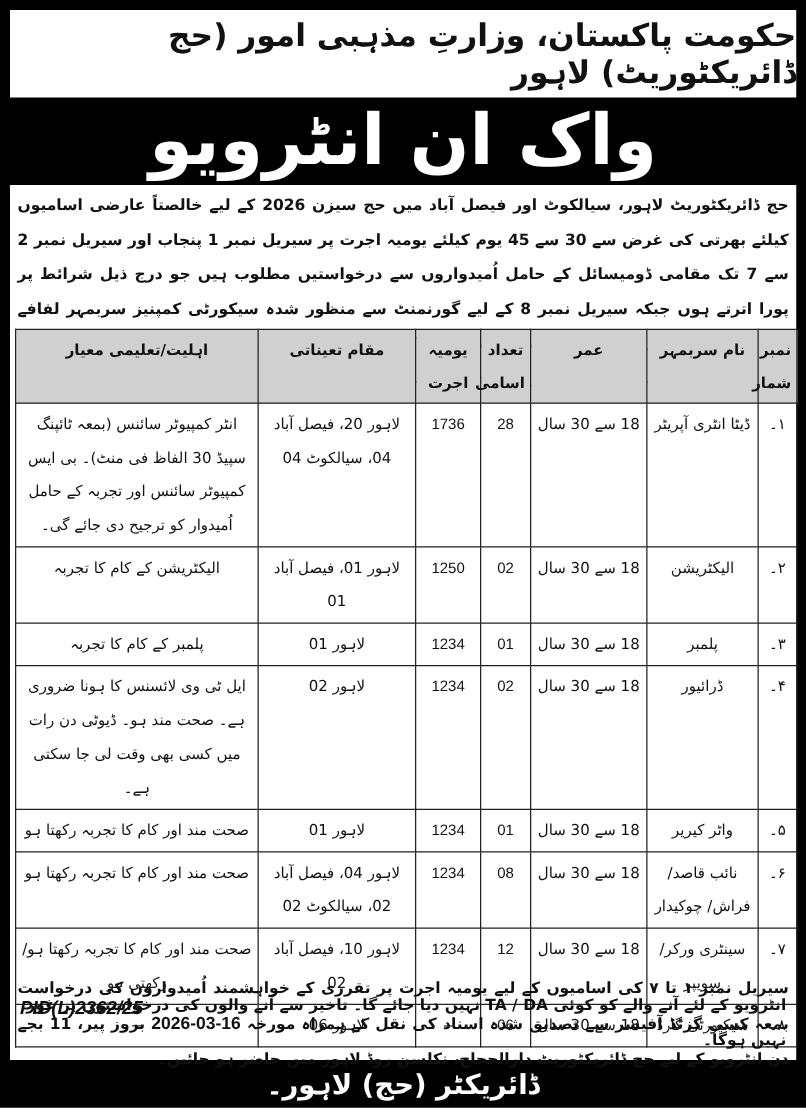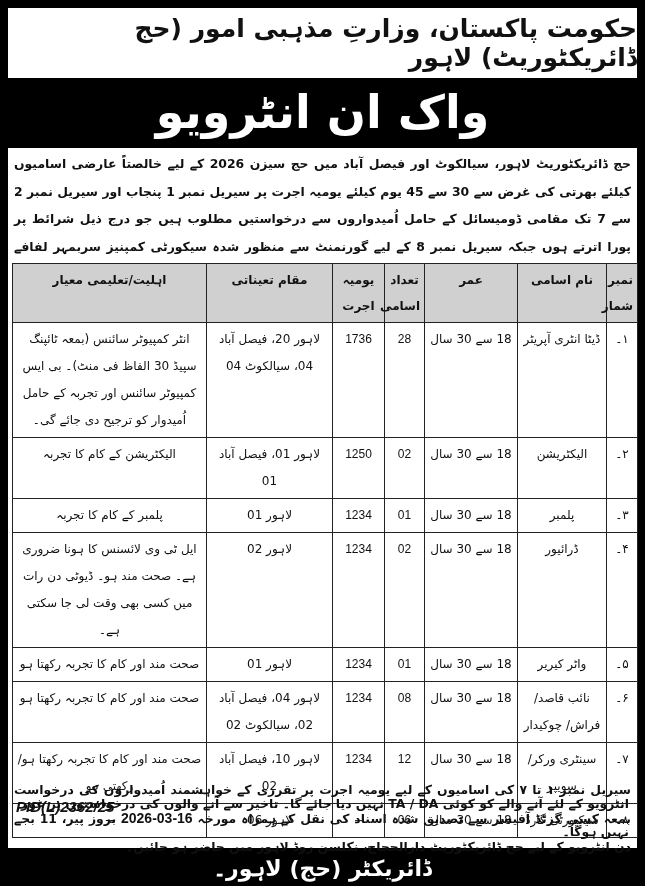--- a/index.html
+++ b/index.html
@@ -13,21 +13,21 @@
     position: absolute; left: 4px; top: 4px; width: 629px; height: 70px;
     background: #fff; display: flex; align-items: center; justify-content: center;
     direction: rtl;
   }
   .title-band span { font-size: 25px; font-weight: bold; letter-spacing: 0; }
   .headline {
     position: absolute; left: 4px; top: 74px; width: 629px; height: 68px;
     display: flex; align-items: center; justify-content: center; direction: rtl;
     color: #fff;
   }
-  .headline span { font-size: 46px; font-weight: bold; }
+  .headline span { font-size: 56px; font-weight: bold; }
   .body-panel {
     position: absolute; left: 4px; top: 144px; width: 629px; height: 700px;
     background: #fff;
   }
   .intro {
     position: absolute; left: 6px; top: 2px; width: 617px;
     direction: rtl; text-align: justify; font-size: 12.4px; line-height: 27.5px;
     font-weight: bold; text-align-last: right;
   }
   table.jobs {
@@ -89,21 +89,21 @@
         <col style="width:89px">
         <col style="width:93px">
         <col style="width:40px">
         <col style="width:52px">
         <col style="width:126px">
         <col style="width:194px">
       </colgroup>
       <thead>
         <tr>
           <th>نمبر شمار</th>
-          <th>نام اسامی</th>
+          <th>نام سربمہر</th>
           <th>عمر</th>
           <th>تعداد اسامی</th>
           <th>یومیہ اجرت</th>
           <th>مقام تعیناتی</th>
           <th>اہلیت/تعلیمی معیار</th>
         </tr>
       </thead>
       <tbody>
         <tr style="height:106px">
           <td>۱۔</td>

